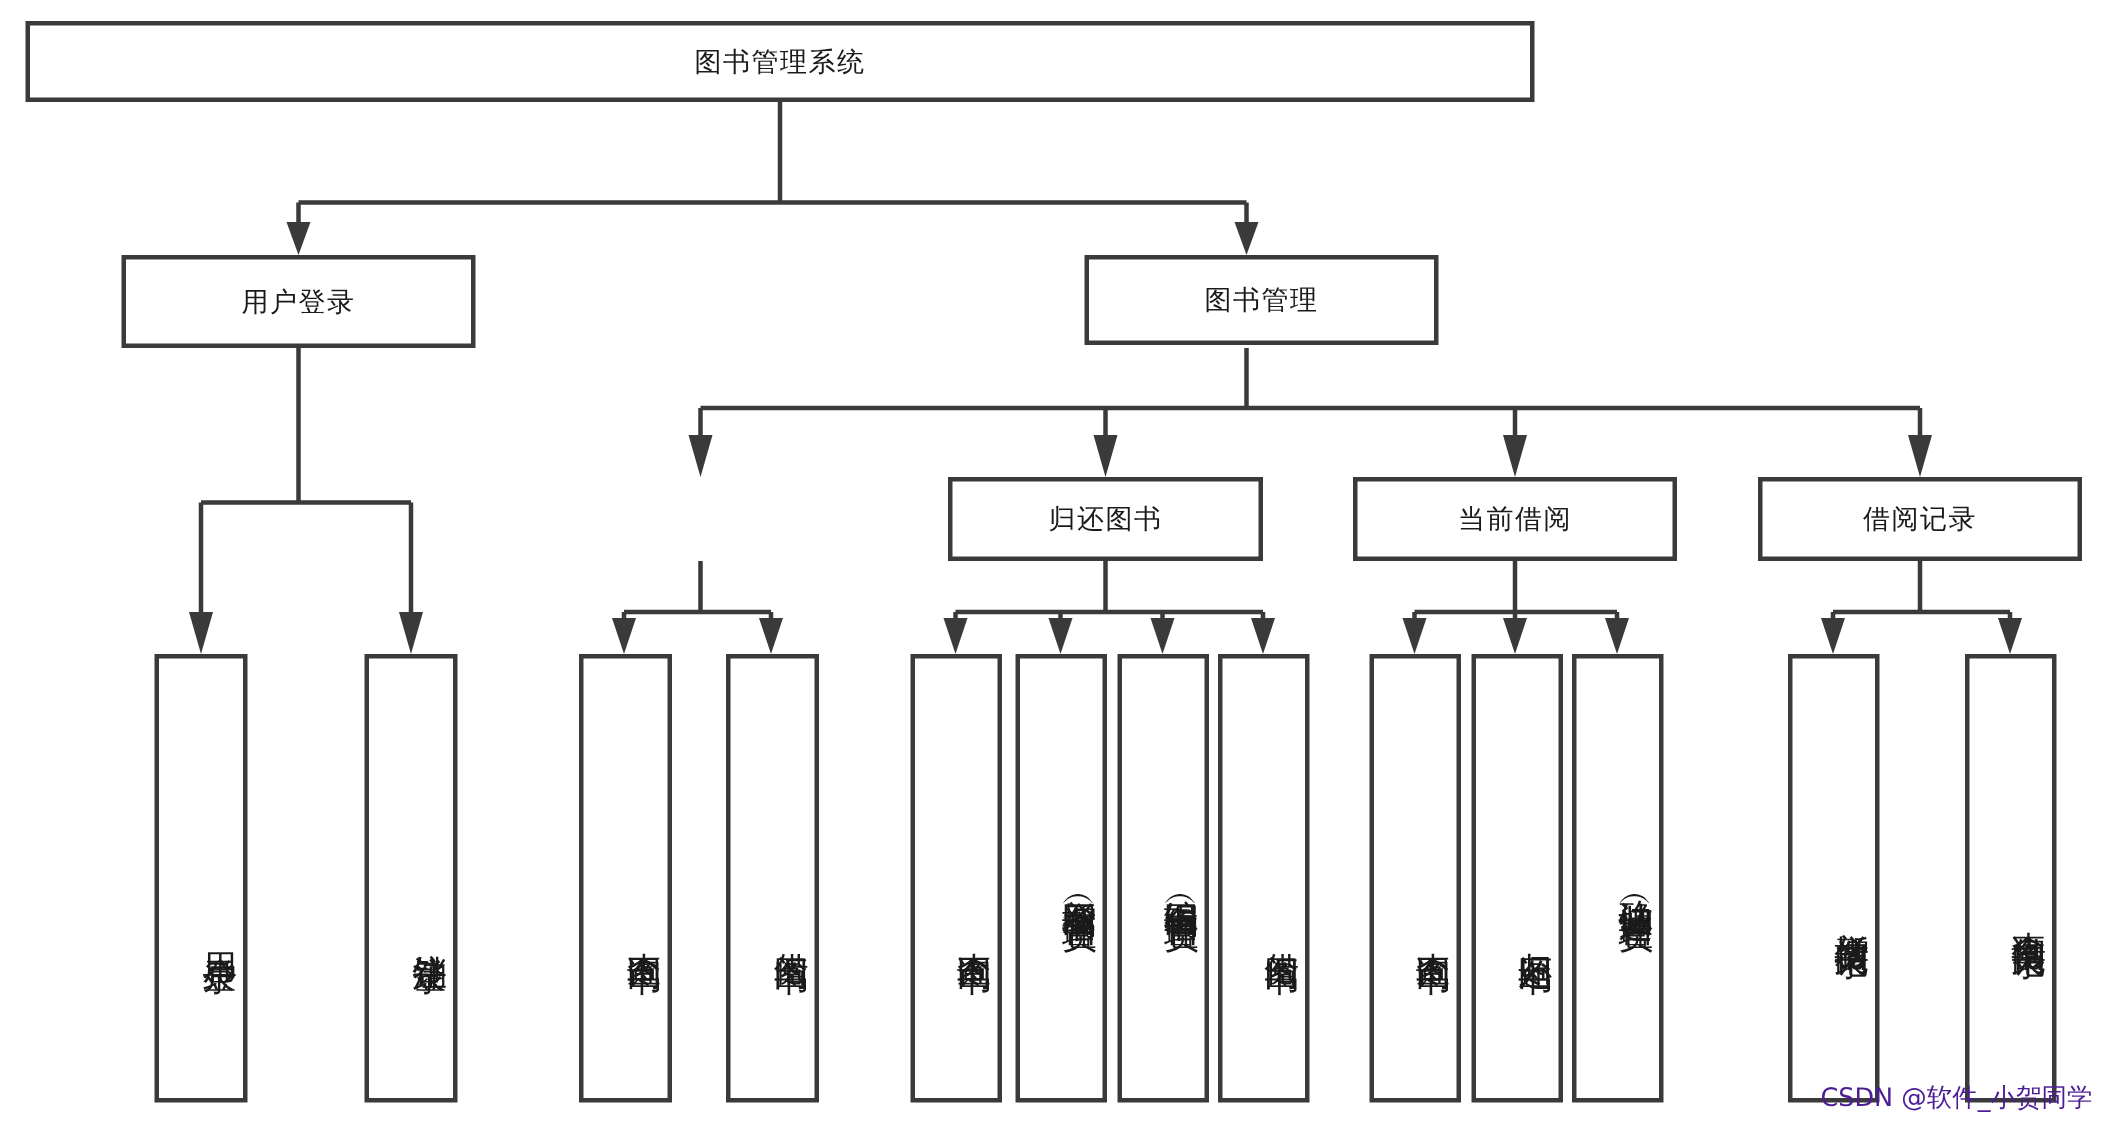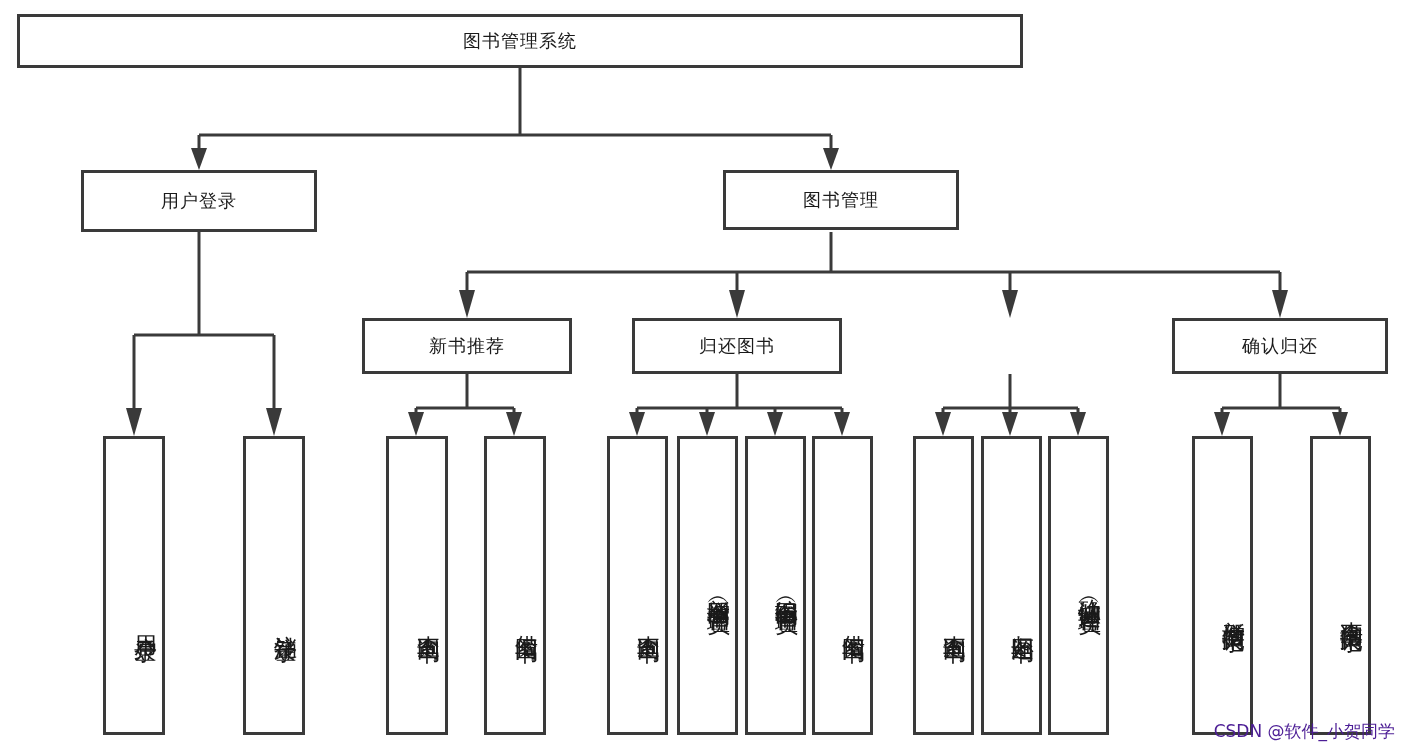--- a/index.html
+++ b/index.html
@@ -139,23 +139,23 @@
     <path class="wire" d="M1340,408 L1340,414"></path>
     <polygon class="arrowhead" points="1214,412 1230,412 1222,436"></polygon>
     <polygon class="arrowhead" points="1332,412 1348,412 1340,436"></polygon>
   </svg>
 
   <div class="node horiz root" style="left:17px; top:14px; width:1006px; height:54px;">图书管理系统</div>
 
   <div class="node horiz" style="left:81px; top:170px; width:236px; height:62px;">用户登录</div>
   <div class="node horiz" style="left:711px; top:170px; width:236px; height:60px;margin-left:12px;">图书管理</div>
 
-  <div class="node horiz" style="left:362px; top:318px; width:210px; height:56px;">新书推荐</div>
   <div class="node horiz" style="left:632px; top:318px; width:210px; height:56px;">归还图书</div>
-  <div class="node horiz" style="left:1172px; top:318px; width:216px; height:56px;">确认归还</div>
+  <div class="node horiz" style="left:902px; top:318px; width:216px; height:56px;">当前借阅</div>
+  <div class="node horiz" style="left:1172px; top:318px; width:216px; height:56px;">借阅记录</div>
 
   <div class="node vert pad-small" style="left:103px; top:436px; width:62px; height:299px;">用户登录</div>
   <div class="node vert pad-small" style="left:243px; top:436px; width:62px; height:299px;">注销登录</div>
 
   <div class="node vert pad-small" style="left:386px; top:436px; width:62px; height:299px;">查询图书</div>
   <div class="node vert pad-small" style="left:484px; top:436px; width:62px; height:299px;">借阅图书</div>
 
   <div class="node vert pad-small" style="left:607px; top:436px; width:61px; height:299px;">查询图书</div>
   <div class="node vert pad-tiny" style="left:677px; top:436px; width:61px; height:299px;">新增图书（管理员）</div>
   <div class="node vert pad-tiny" style="left:745px; top:436px; width:61px; height:299px;">编辑图书（管理员）</div>

